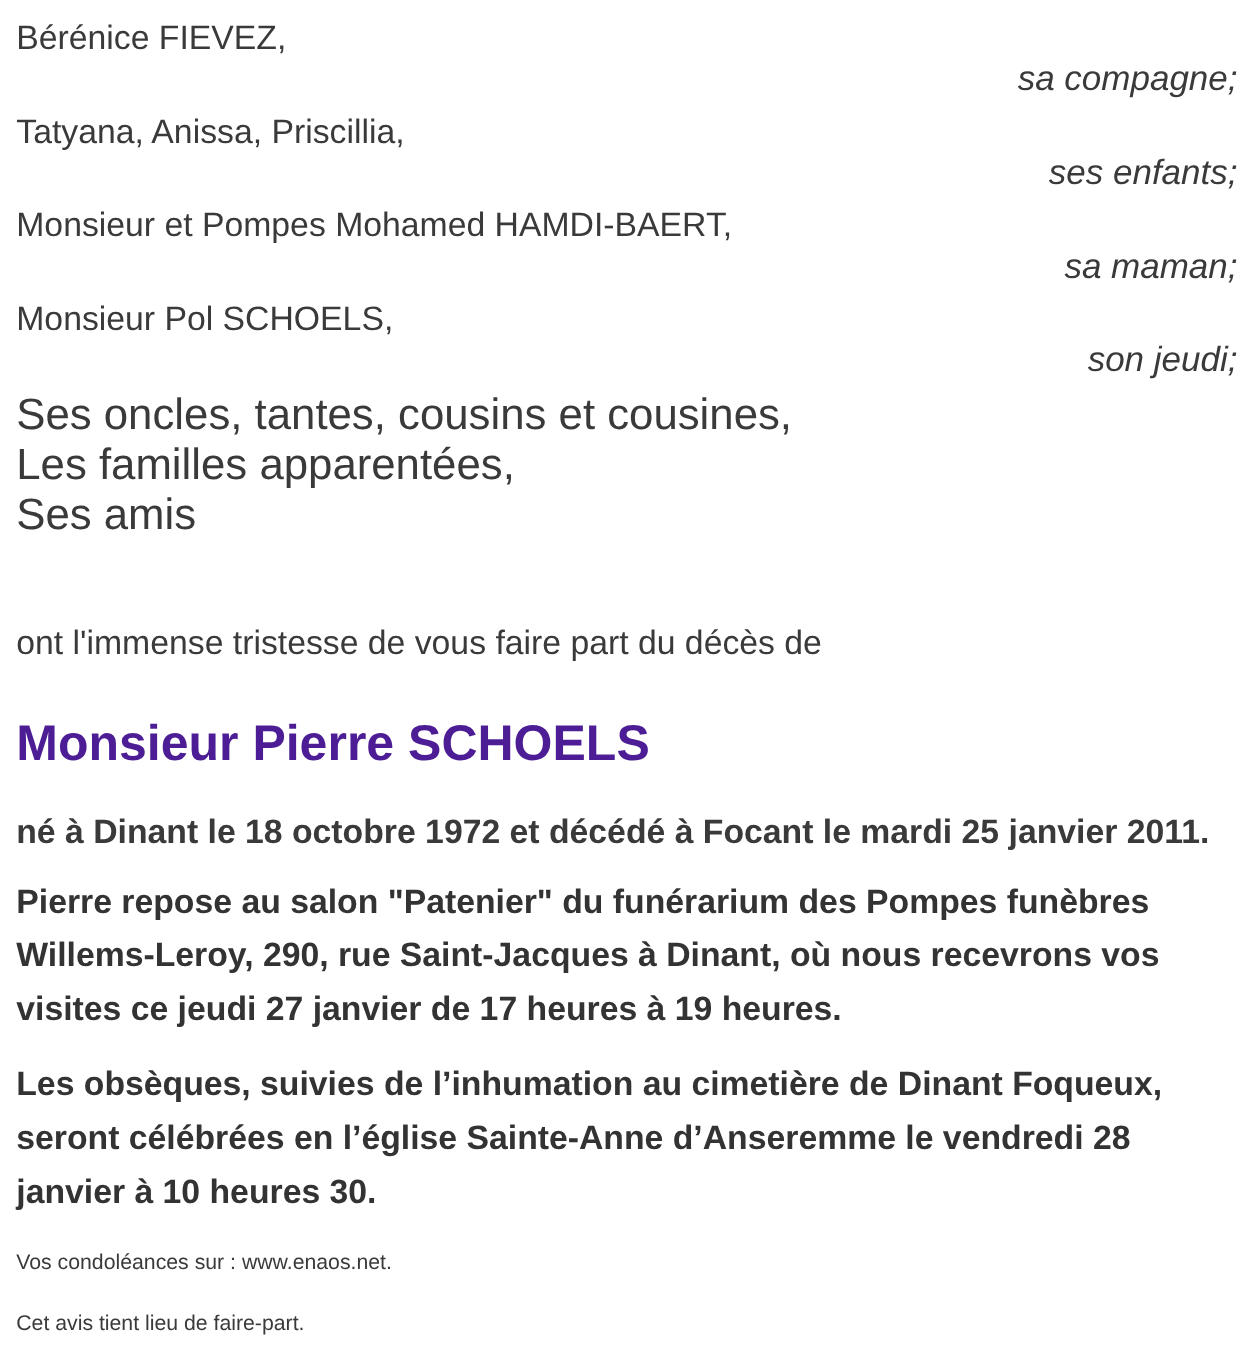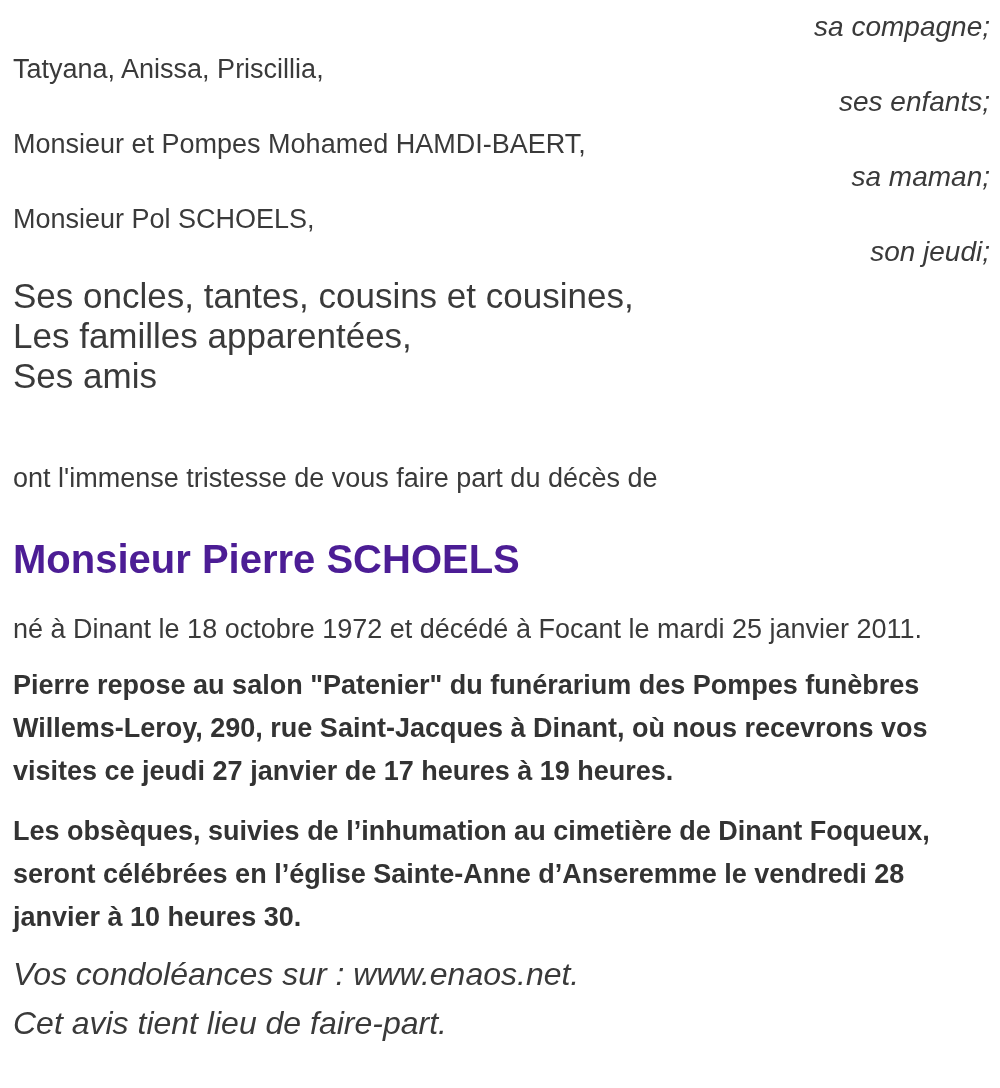--- a/index.html
+++ b/index.html
@@ -48,42 +48,43 @@
     font-weight: 700;
     color: #4c1d95;
     margin: 40px 0 26px 0;
     letter-spacing: 0;
   }
   .life-dates {
     font-size: 27px;
     line-height: 42px;
     margin: 0 0 14px 0;
     max-width: 960px;
+    font-weight: bold;
   }
   .bold-par {
     font-size: 27px;
     line-height: 43px;
     font-weight: 700;
     color: #333333;
     margin: 0 0 17px 0;
     max-width: 985px;
   }
   .plain-line {
-    font-size: 32px;
+    font-size: 17px;
     line-height: 36px;
     margin: 0 0 13px 0;
-    font-style: italic;
   }
 </style>
 </head>
 <body>
 
 <div class="page">
 
   <div class="family-pair">
+    <div class="name">Bérénice FIEVEZ,</div>
     <div class="relation">sa compagne;</div>
   </div>
 
   <div class="family-pair">
     <div class="name">Tatyana, Anissa, Priscillia,</div>
     <div class="relation">ses enfants;</div>
   </div>
 
   <div class="family-pair">
     <div class="name">Monsieur et Pompes Mohamed HAMDI-BAERT,</div>

